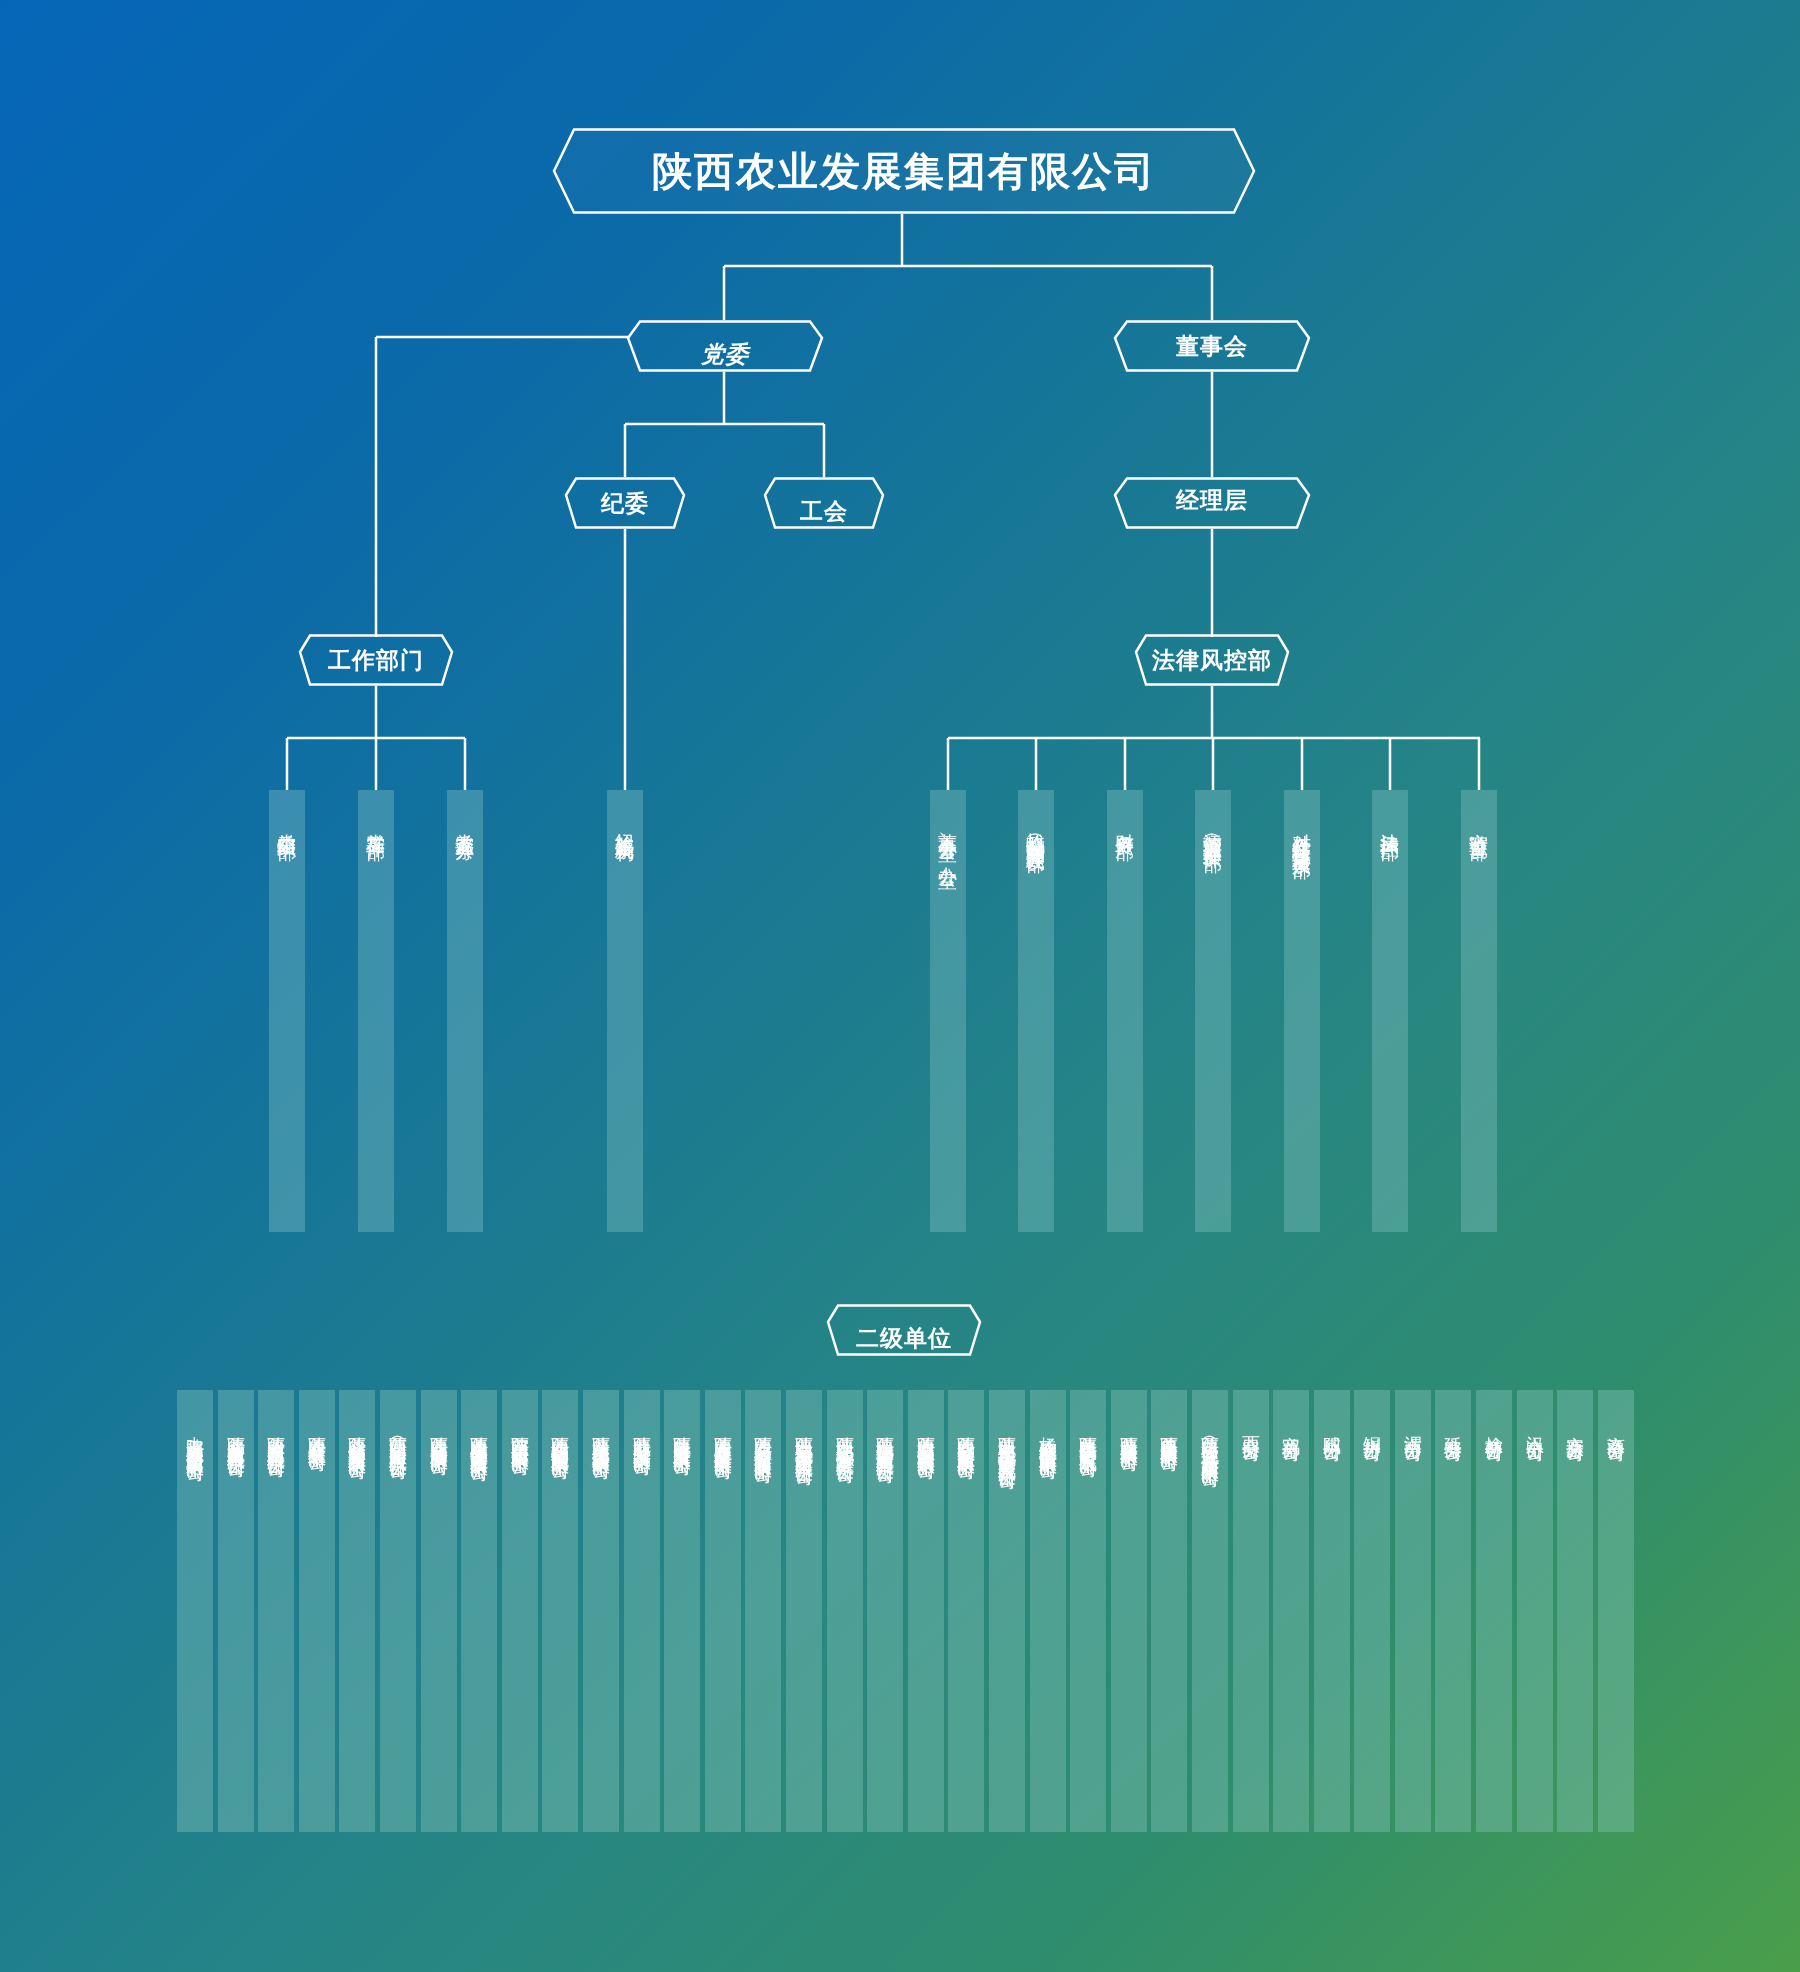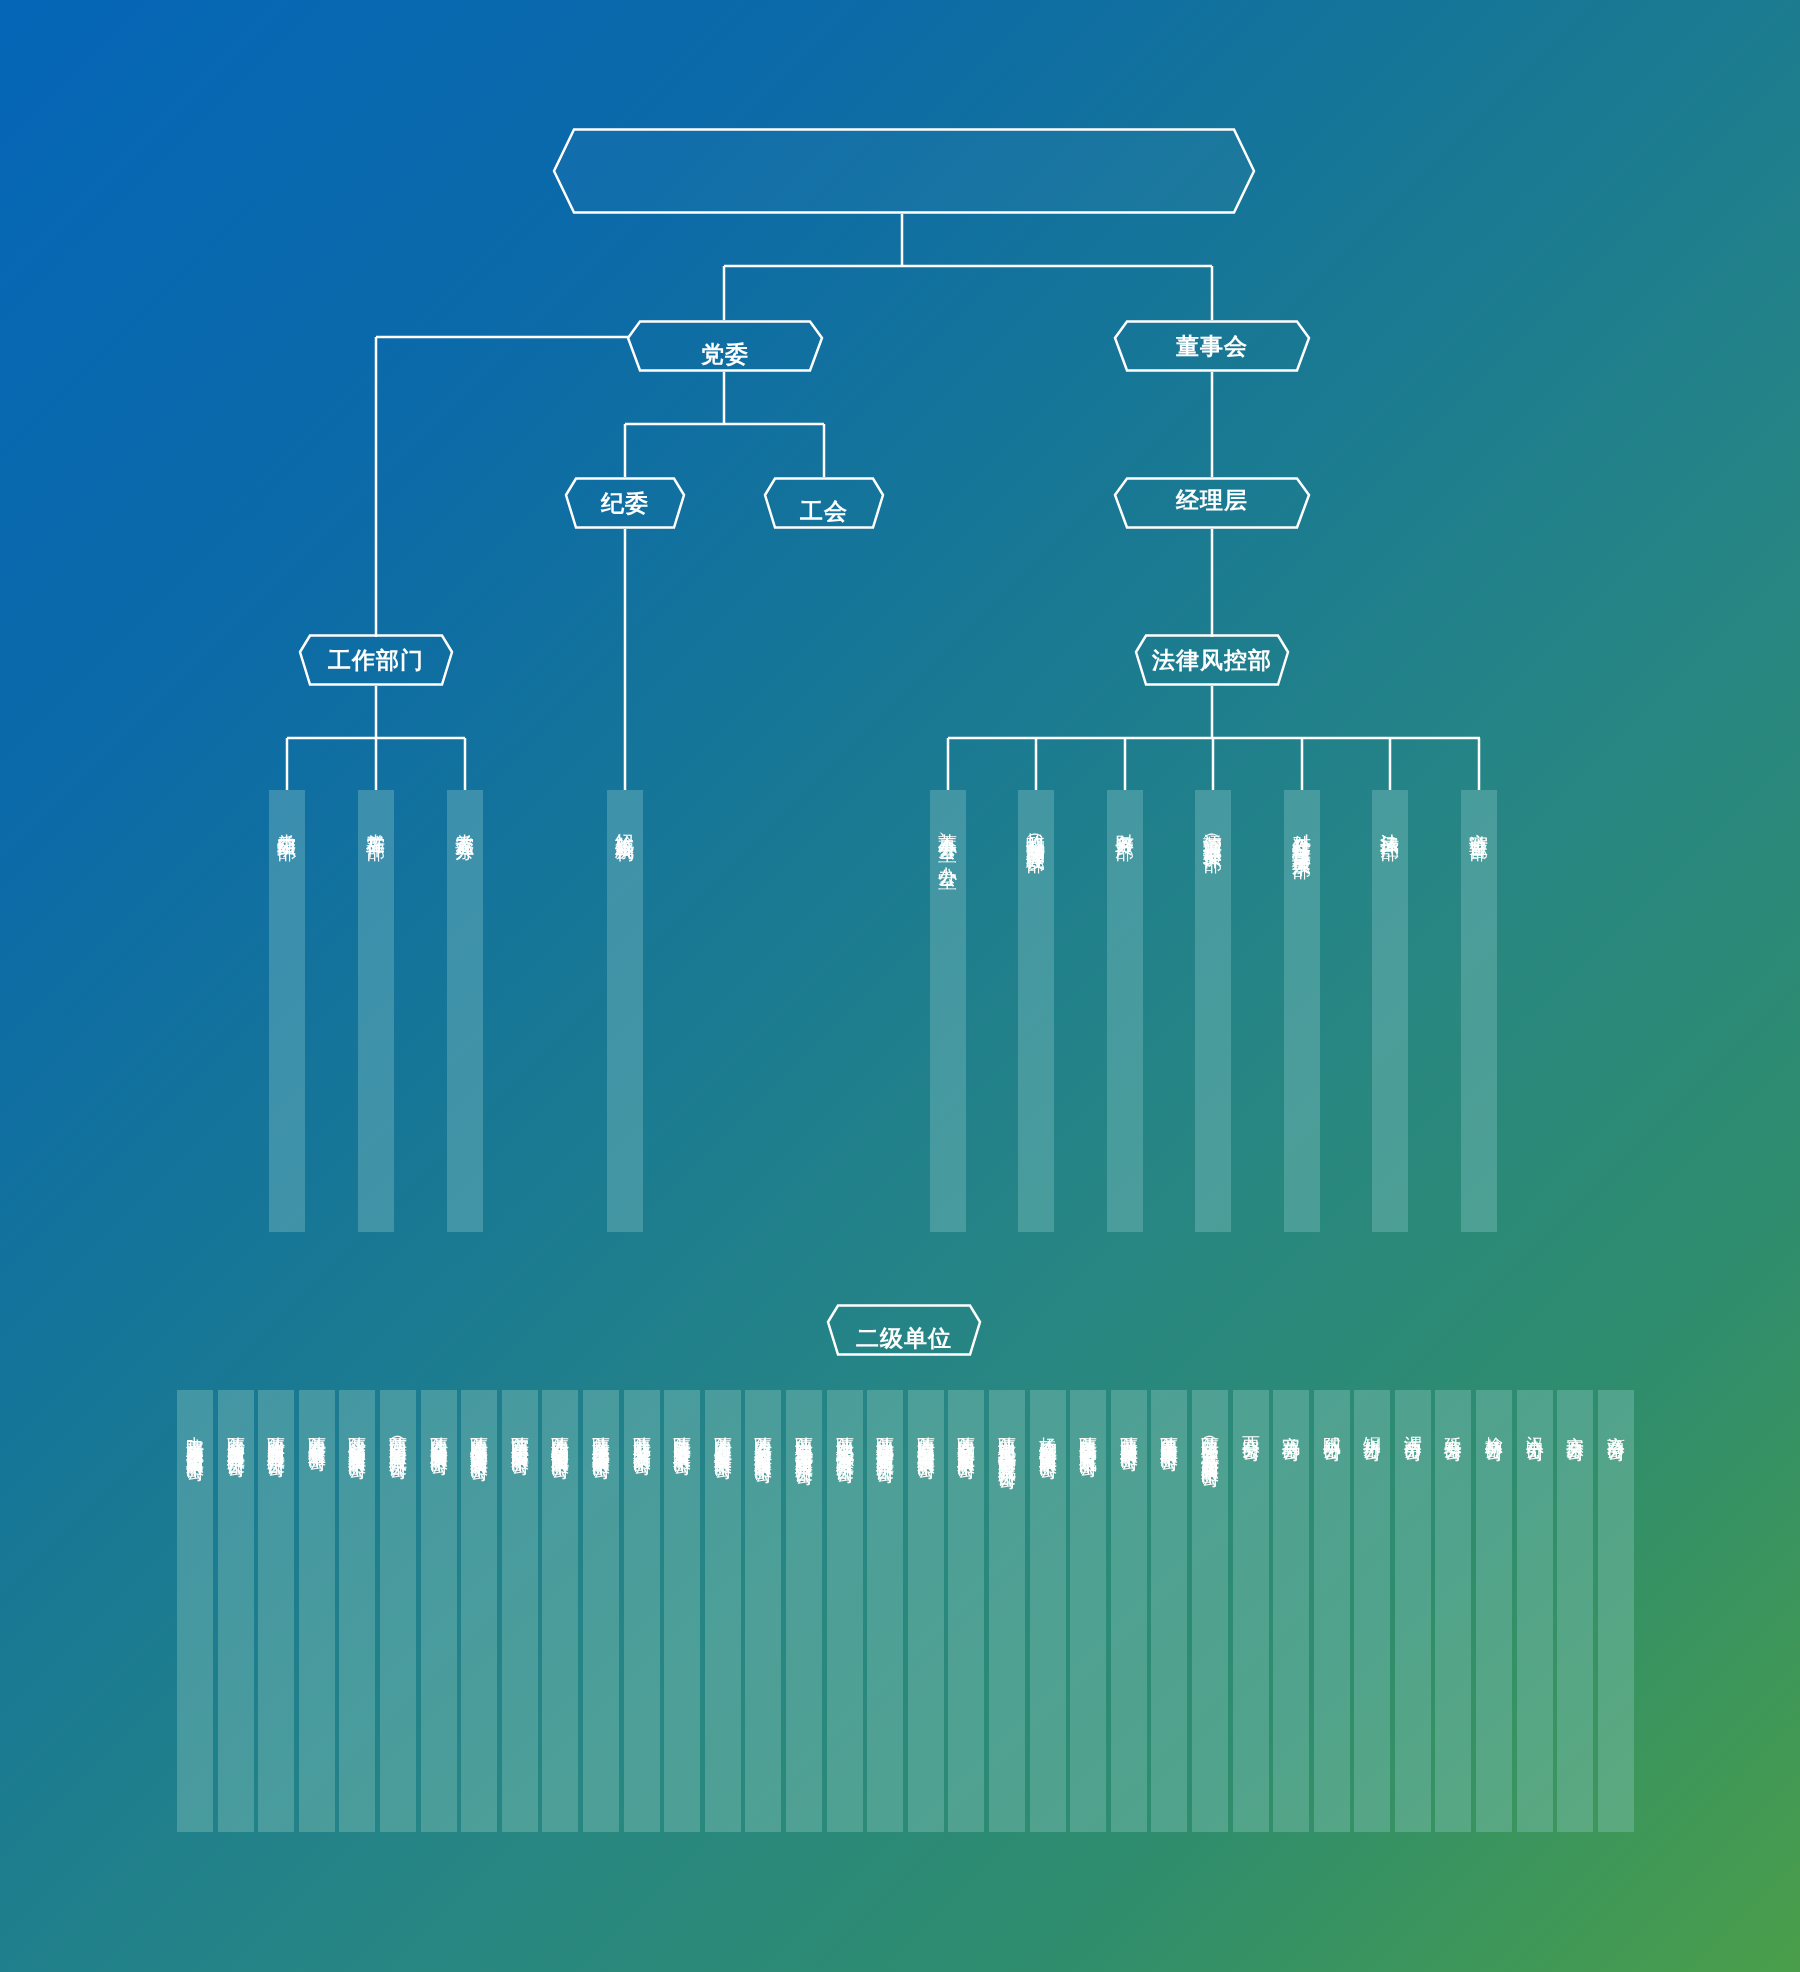--- a/index.html
+++ b/index.html
@@ -76,23 +76,24 @@
     <line x1="1302" y1="738" x2="1302" y2="790"></line>
     <line x1="1390" y1="738" x2="1390" y2="790"></line>
     <line x1="1479" y1="738" x2="1479" y2="790"></line>
   </g>
 </svg>
 
 <div class="node title" style="left:552px;top:128px;width:704px;height:86px;">
   <svg width="704" height="86">
     <polygon points="22,1.5 682,1.5 702,43 682,84.5 22,84.5 2,43" fill="rgba(255,255,255,0.03)" stroke="#fff" stroke-width="2.5"></polygon>
   </svg>
-</div>
-
-<div class="node mid" style="left:626px;top:320px;width:198px;height:68px;">
+  <span>陕西农业发展集团有限公司</span>
+</div>
+
+<div class="node mid" style="left:626px;top:320px;width:198px;height:68px;font-style:italic;">
   <svg width="198" height="52">
     <polygon points="14,1.5 184,1.5 196,18 184,50.5 14,50.5 2,18" fill="none" stroke="#fff" stroke-width="2.5"></polygon>
   </svg>
   <span>党委</span>
 </div>
 
 <div class="node mid" style="left:1113px;top:320px;width:198px;height:52px;">
   <svg width="198" height="52">
     <polygon points="14,1.5 184,1.5 196,18 184,50.5 14,50.5 2,18" fill="none" stroke="#fff" stroke-width="2.5"></polygon>
   </svg>

